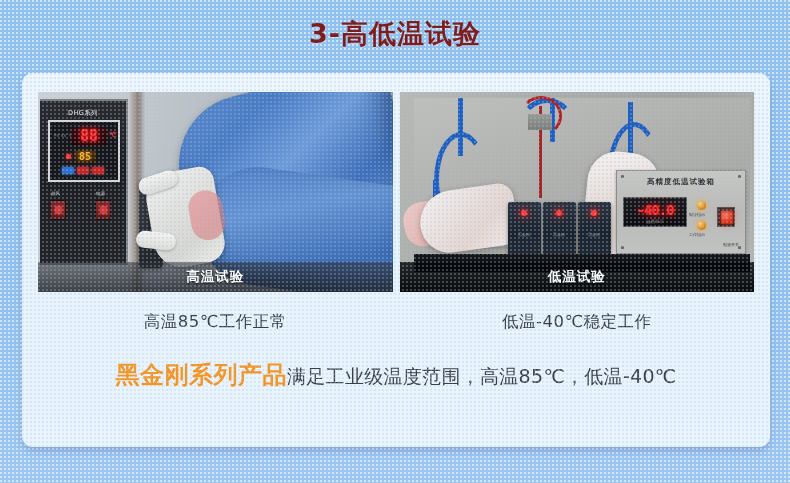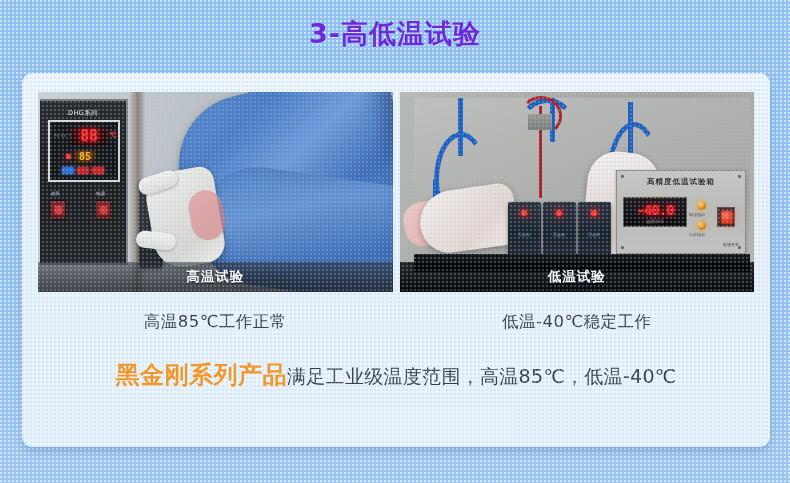--- a/index.html
+++ b/index.html
@@ -15,21 +15,21 @@
     background:
       radial-gradient(circle at 1px 1px, rgba(255,255,255,.55) 1px, rgba(255,255,255,0) 1.6px) 0 0/4px 4px,
       linear-gradient(180deg,#8fc1f0 0%, #8fbfef 55%, #9cc6f2 100%);
   }
 
   
   #title{
     position:absolute; left:0; top:16px; width:790px;
     text-align:center;
     font-size:27px; font-weight:bold; letter-spacing:1px;
-    color:#6d28d9;
+    color:#7f1d1d;
     text-shadow:0 1px 0 rgba(255,255,255,.35);
   }
 
   
   #card{
     position:absolute; left:22px; top:73px; width:748px; height:374px;
     border-radius:11px;
     background:linear-gradient(180deg,#eef6fd 0%,#e9f3fc 45%,#eaf4fd 100%);
     box-shadow:0 4px 7px rgba(40,70,120,.22);
   }

